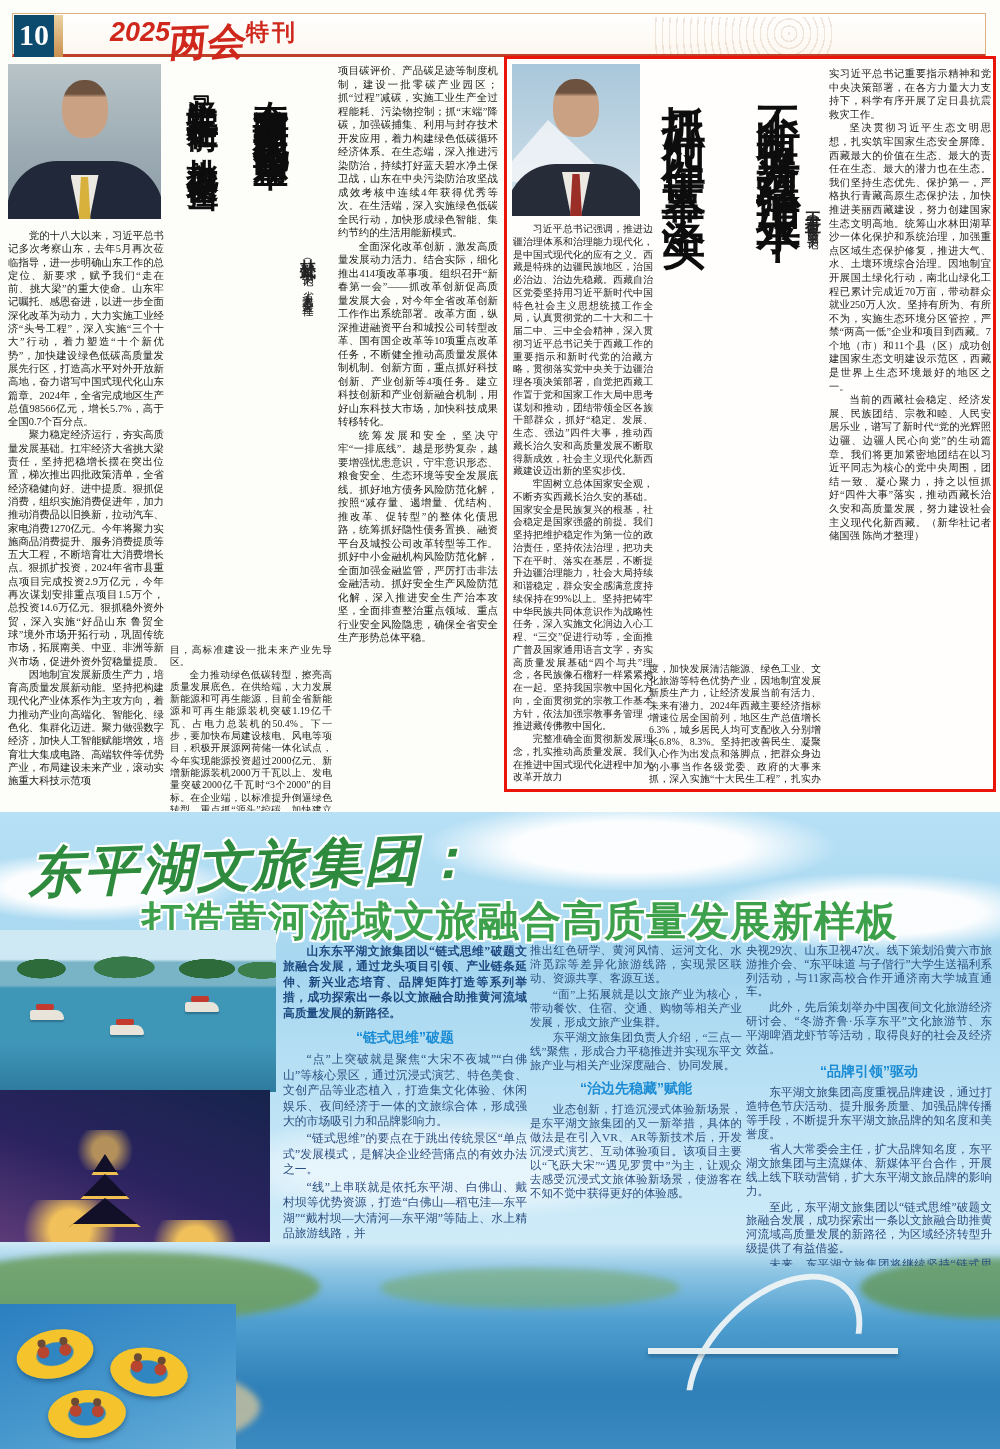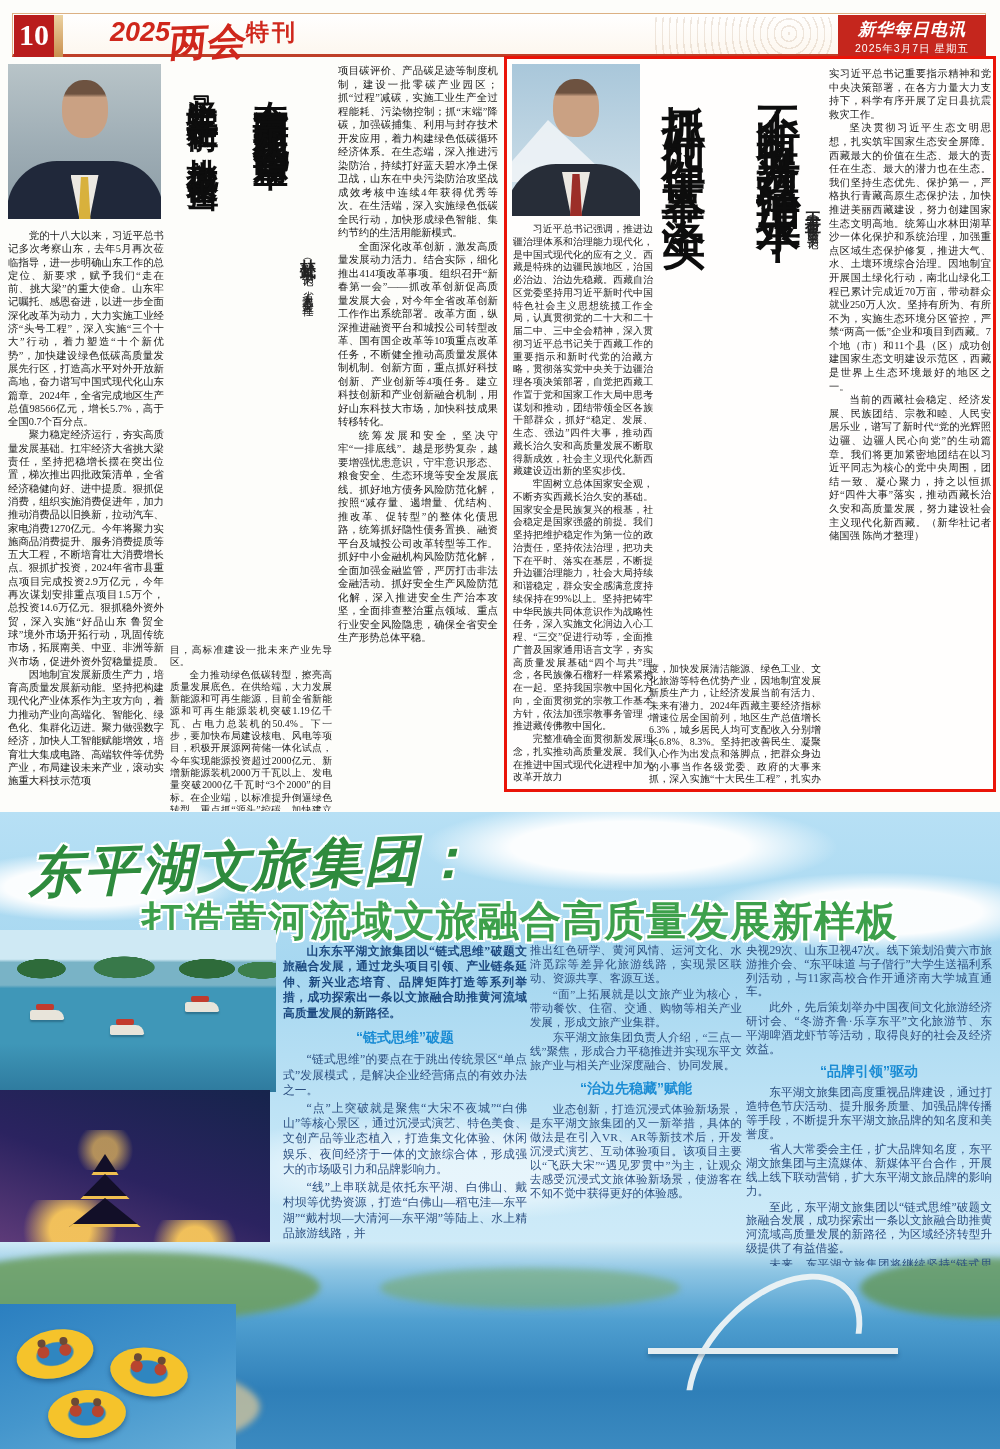--- a/index.html
+++ b/index.html
@@ -1,21 +1,21 @@
 <!DOCTYPE html>
 <html><head>
 <meta charset="utf-8">
 <style>
   html,body{margin:0;padding:0;background:#e9e9e9;}
   .page{position:relative;width:1000px;height:1449px;margin:0 auto;background:#fdfdfa;overflow:hidden;
         font-family:"Liberation Serif","DejaVu Serif",serif;}
   
   .hbar{position:absolute;left:12px;top:13px;width:974px;height:44px;
         background:linear-gradient(#ffffff,#fdf7ef);border:1px solid #dcb184;border-bottom:3px solid #bf3f28;box-sizing:border-box;}
-  .pagenum{position:absolute;left:14px;top:15px;width:40px;height:42px;background:#b91c1c;color:#fff;
+  .pagenum{position:absolute;left:14px;top:15px;width:40px;height:42px;background:#0c4a6e;color:#fff;
         font-family:"Liberation Serif",serif;font-weight:bold;font-size:30px;line-height:40px;text-align:center;}
   .goldstrip{position:absolute;left:54px;top:15px;width:9px;height:42px;background:linear-gradient(180deg,#ecd3a2,#c98f4e);}
   .edition{position:absolute;left:78px;top:17px;height:38px;display:flex;align-items:flex-start;color:#cf271c;margin-left:32px;}
   .ed-year{font-style:italic;font-weight:900;font-size:27px;font-family:"Liberation Sans",sans-serif;}
   .ed-main{font-weight:900;font-size:38px;transform:skewX(-8deg) rotate(-2deg);font-family:"Liberation Serif",serif;}
   .ed-suffix{font-weight:900;font-size:23px;letter-spacing:3px;font-family:"Liberation Sans",sans-serif;}
   .swirl{position:absolute;right:166px;top:17px;width:180px;height:37px;opacity:.8;border-radius:3px;
         background:repeating-radial-gradient(circle at 75% 45%,rgba(190,160,130,.30) 0 1.5px,rgba(255,255,255,0) 1.5px 7px);}
   .mastbox{position:absolute;right:14px;top:15px;width:148px;height:42px;background:#c5261d;color:#fff;text-align:center;}
   .mast-name{font-size:17px;font-weight:bold;font-style:italic;letter-spacing:1px;margin-top:3px;}
@@ -117,24 +117,20 @@
 
   <div class="hbar"></div>
   <div class="pagenum">10</div>
   <div class="goldstrip"></div>
   <div class="edition">
     <span class="ed-year">2025</span>
     <span class="ed-main">两会</span>
     <span class="ed-suffix">特刊</span>
   </div>
   <div class="swirl"></div>
-  <div class="mastbox">
-    <div class="mast-name">新华每日电讯</div>
-    <div class="mast-date">2025年3月7日  星期五</div>
-  </div>
 
   <div class="portrait pa">
     <div class="bd"></div>
     <div class="sh"></div>
     <div class="tie"></div>
     <div class="hd"></div>
   </div>
   <div class="vt hl hl-l-sub">坚定扛牢『走在前、挑大梁』使命担当</div>
   <div class="vt hl hl-l-main">奋力谱写中国式现代化山东篇章</div>
   <div class="vt byline byline-l">
@@ -244,22 +240,22 @@
         </div>
       <div class="raft" style="left:48px;top:86px;transform:rotate(-4deg);">
           <b style="left:22px;top:14px;"></b>
           <b style="left:44px;top:16px;"></b>
         </div>
     </div>
 
     <div class="fcol f1">
         <p class="lead">山东东平湖文旅集团以“链式思维”破题文旅融合发展，通过龙头项目引领、产业链条延伸、新兴业态培育、品牌矩阵打造等系列举措，成功探索出一条以文旅融合助推黄河流域高质量发展的新路径。</p>
         <div class="subhead">“链式思维”破题</div>
+        <p>“点”上突破就是聚焦“大宋不夜城”“白佛山”等核心景区，通过沉浸式演艺、特色美食、文创产品等业态植入，打造集文化体验、休闲娱乐、夜间经济于一体的文旅综合体，形成强大的市场吸引力和品牌影响力。</p>
         <p>“链式思维”的要点在于跳出传统景区“单点式”发展模式，是解决企业经营痛点的有效办法之一。</p>
-        <p>“点”上突破就是聚焦“大宋不夜城”“白佛山”等核心景区，通过沉浸式演艺、特色美食、文创产品等业态植入，打造集文化体验、休闲娱乐、夜间经济于一体的文旅综合体，形成强大的市场吸引力和品牌影响力。</p>
         <p>“线”上串联就是依托东平湖、白佛山、戴村坝等优势资源，打造“白佛山—稻屯洼—东平湖”“戴村坝—大清河—东平湖”等陆上、水上精品旅游线路，并</p>
       </div>
     <div class="fcol f2">
         <p class="cont">推出红色研学、黄河风情、运河文化、水浒觅踪等差异化旅游线路，实现景区联动、资源共享、客源互送。</p>
         <p>“面”上拓展就是以文旅产业为核心，带动餐饮、住宿、交通、购物等相关产业发展，形成文旅产业集群。</p>
         <p>东平湖文旅集团负责人介绍，“三点一线”聚焦，形成合力平稳推进并实现东平文旅产业与相关产业深度融合、协同发展。</p>
         <div class="subhead">“治边先稳藏”赋能</div>
         <p>业态创新，打造沉浸式体验新场景，是东平湖文旅集团的又一新举措，具体的做法是在引入VR、AR等新技术后，开发沉浸式演艺、互动体验项目。该项目主要以“飞跃大宋”“遇见罗贯中”为主，让观众去感受沉浸式文旅体验新场景，使游客在不知不觉中获得更好的体验感。</p>
       </div>
     <div class="fcol f3">

